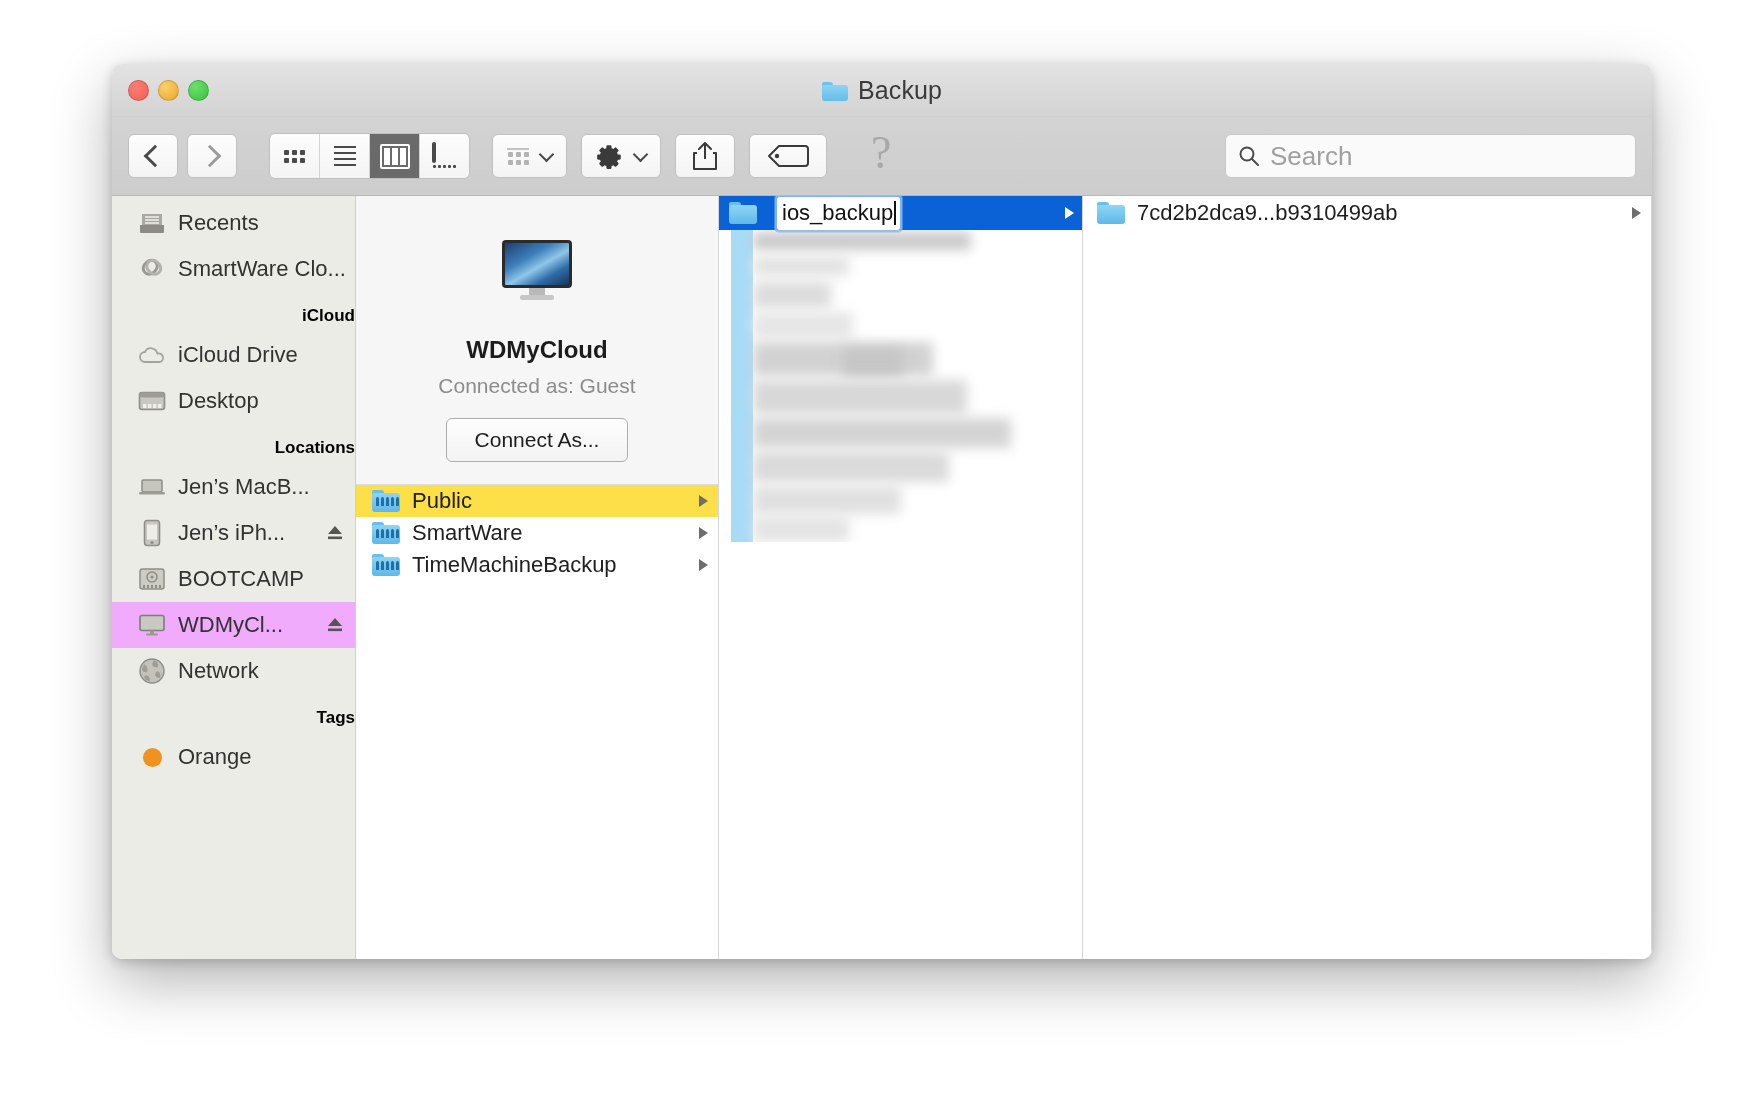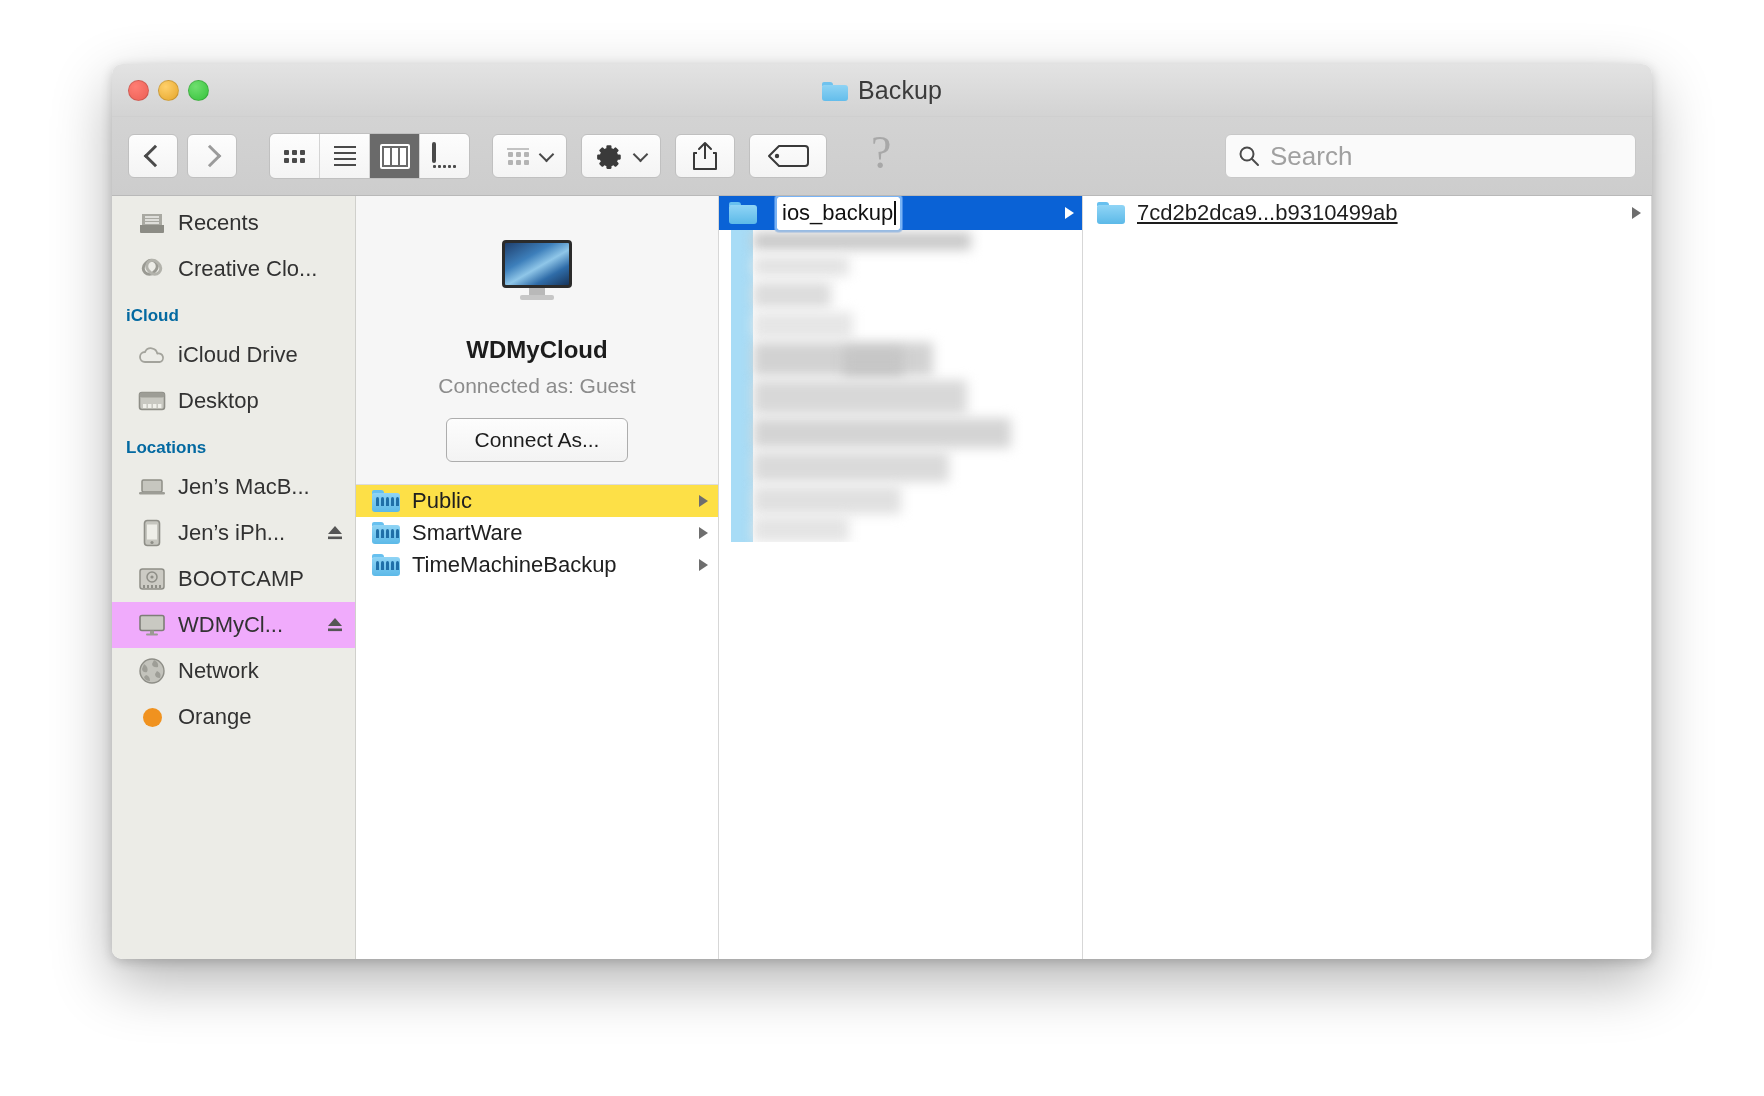--- a/index.html
+++ b/index.html
@@ -193,23 +193,24 @@
     width: 244px;
     background: #ecece7;
     border-right: 1px solid #d0d0cc;
     padding-top: 4px;
     box-sizing: border-box;
     overflow: hidden;
     flex: 0 0 auto;
   }
   .sb-section {
     font-size: 17px;
-    color: #0369a1;
+    color: #000000;
     padding: 14px 0 6px 14px;
     font-weight: bold;
+    text-align: right;
   }
   .sb-item {
     height: 46px;
     display: flex; align-items: center;
     padding: 0 10px 0 26px;
     gap: 12px;
     font-size: 22px;
     color: #323232;
     cursor: default;
     position: relative;
@@ -350,21 +351,20 @@
   .rb { position: absolute; background: #d6d6d6; filter: blur(6px); }
 
   .col4-row {
     height: 34px;
     display: flex; align-items: center;
     padding: 0 10px 0 14px;
     gap: 12px;
     font-size: 22px;
     color: #1d1d1d;
     cursor: default;
-    text-decoration: underline;
   }
 </style>
 </head>
 <body>
 
 <div id="stage">
   <div class="window">
 
     <div class="titlebar">
       <div class="traffic">
@@ -496,21 +496,21 @@
           <span class="sb-label">Recents</span>
         </div>
 
         <div class="sb-item">
           <span class="sb-ico">
             <svg width="26" height="26" viewBox="0 0 26 26">
               <path d="M8 6 a6 6 0 018.5 8.5 l-2 2 a6 6 0 01-8.5-8.5 z" fill="none" stroke="#9a9a93" stroke-width="3"></path>
               <path d="M18 6 a6 6 0 00-8.5 8.5 l2 2 a6 6 0 008.5-8.5 z" fill="none" stroke="#b3b3ac" stroke-width="3"></path>
             </svg>
           </span>
-          <span class="sb-label">Creative Clo...</span>
+          <span class="sb-label">SmartWare Clo...</span>
         </div>
 
         <div class="sb-section">iCloud</div>
 
         <div class="sb-item">
           <span class="sb-ico">
             <svg width="28" height="20" viewBox="0 0 28 20">
               <path d="M7 17 a5 5 0 010-10 a6.5 6.5 0 0112.3 1.6 A4.3 4.3 0 0122 17 z" fill="none" stroke="#a3a39c" stroke-width="1.8" stroke-linejoin="round"></path>
             </svg>
           </span>
@@ -601,20 +601,21 @@
                 <path d="M6 7 q5 3 3 8 q-4 1-5-3 z"></path>
                 <path d="M16 3 q5 2 4 7 q-5 1-6-3 z"></path>
                 <path d="M19 14 q5 2 3 7 q-5 0-5-4 z"></path>
                 <path d="M8 18 q4 1 4 6 q-5 0-6-4 z"></path>
               </g>
             </svg>
           </span>
           <span class="sb-label">Network</span>
         </div>
 
+        <div class="sb-section">Tags</div>
 
         <div class="sb-item">
           <span class="sb-ico">
             <span class="tagdot" style="background:#f0921f;"></span>
           </span>
           <span class="sb-label">Orange</span>
         </div>
 
       </div>
 

